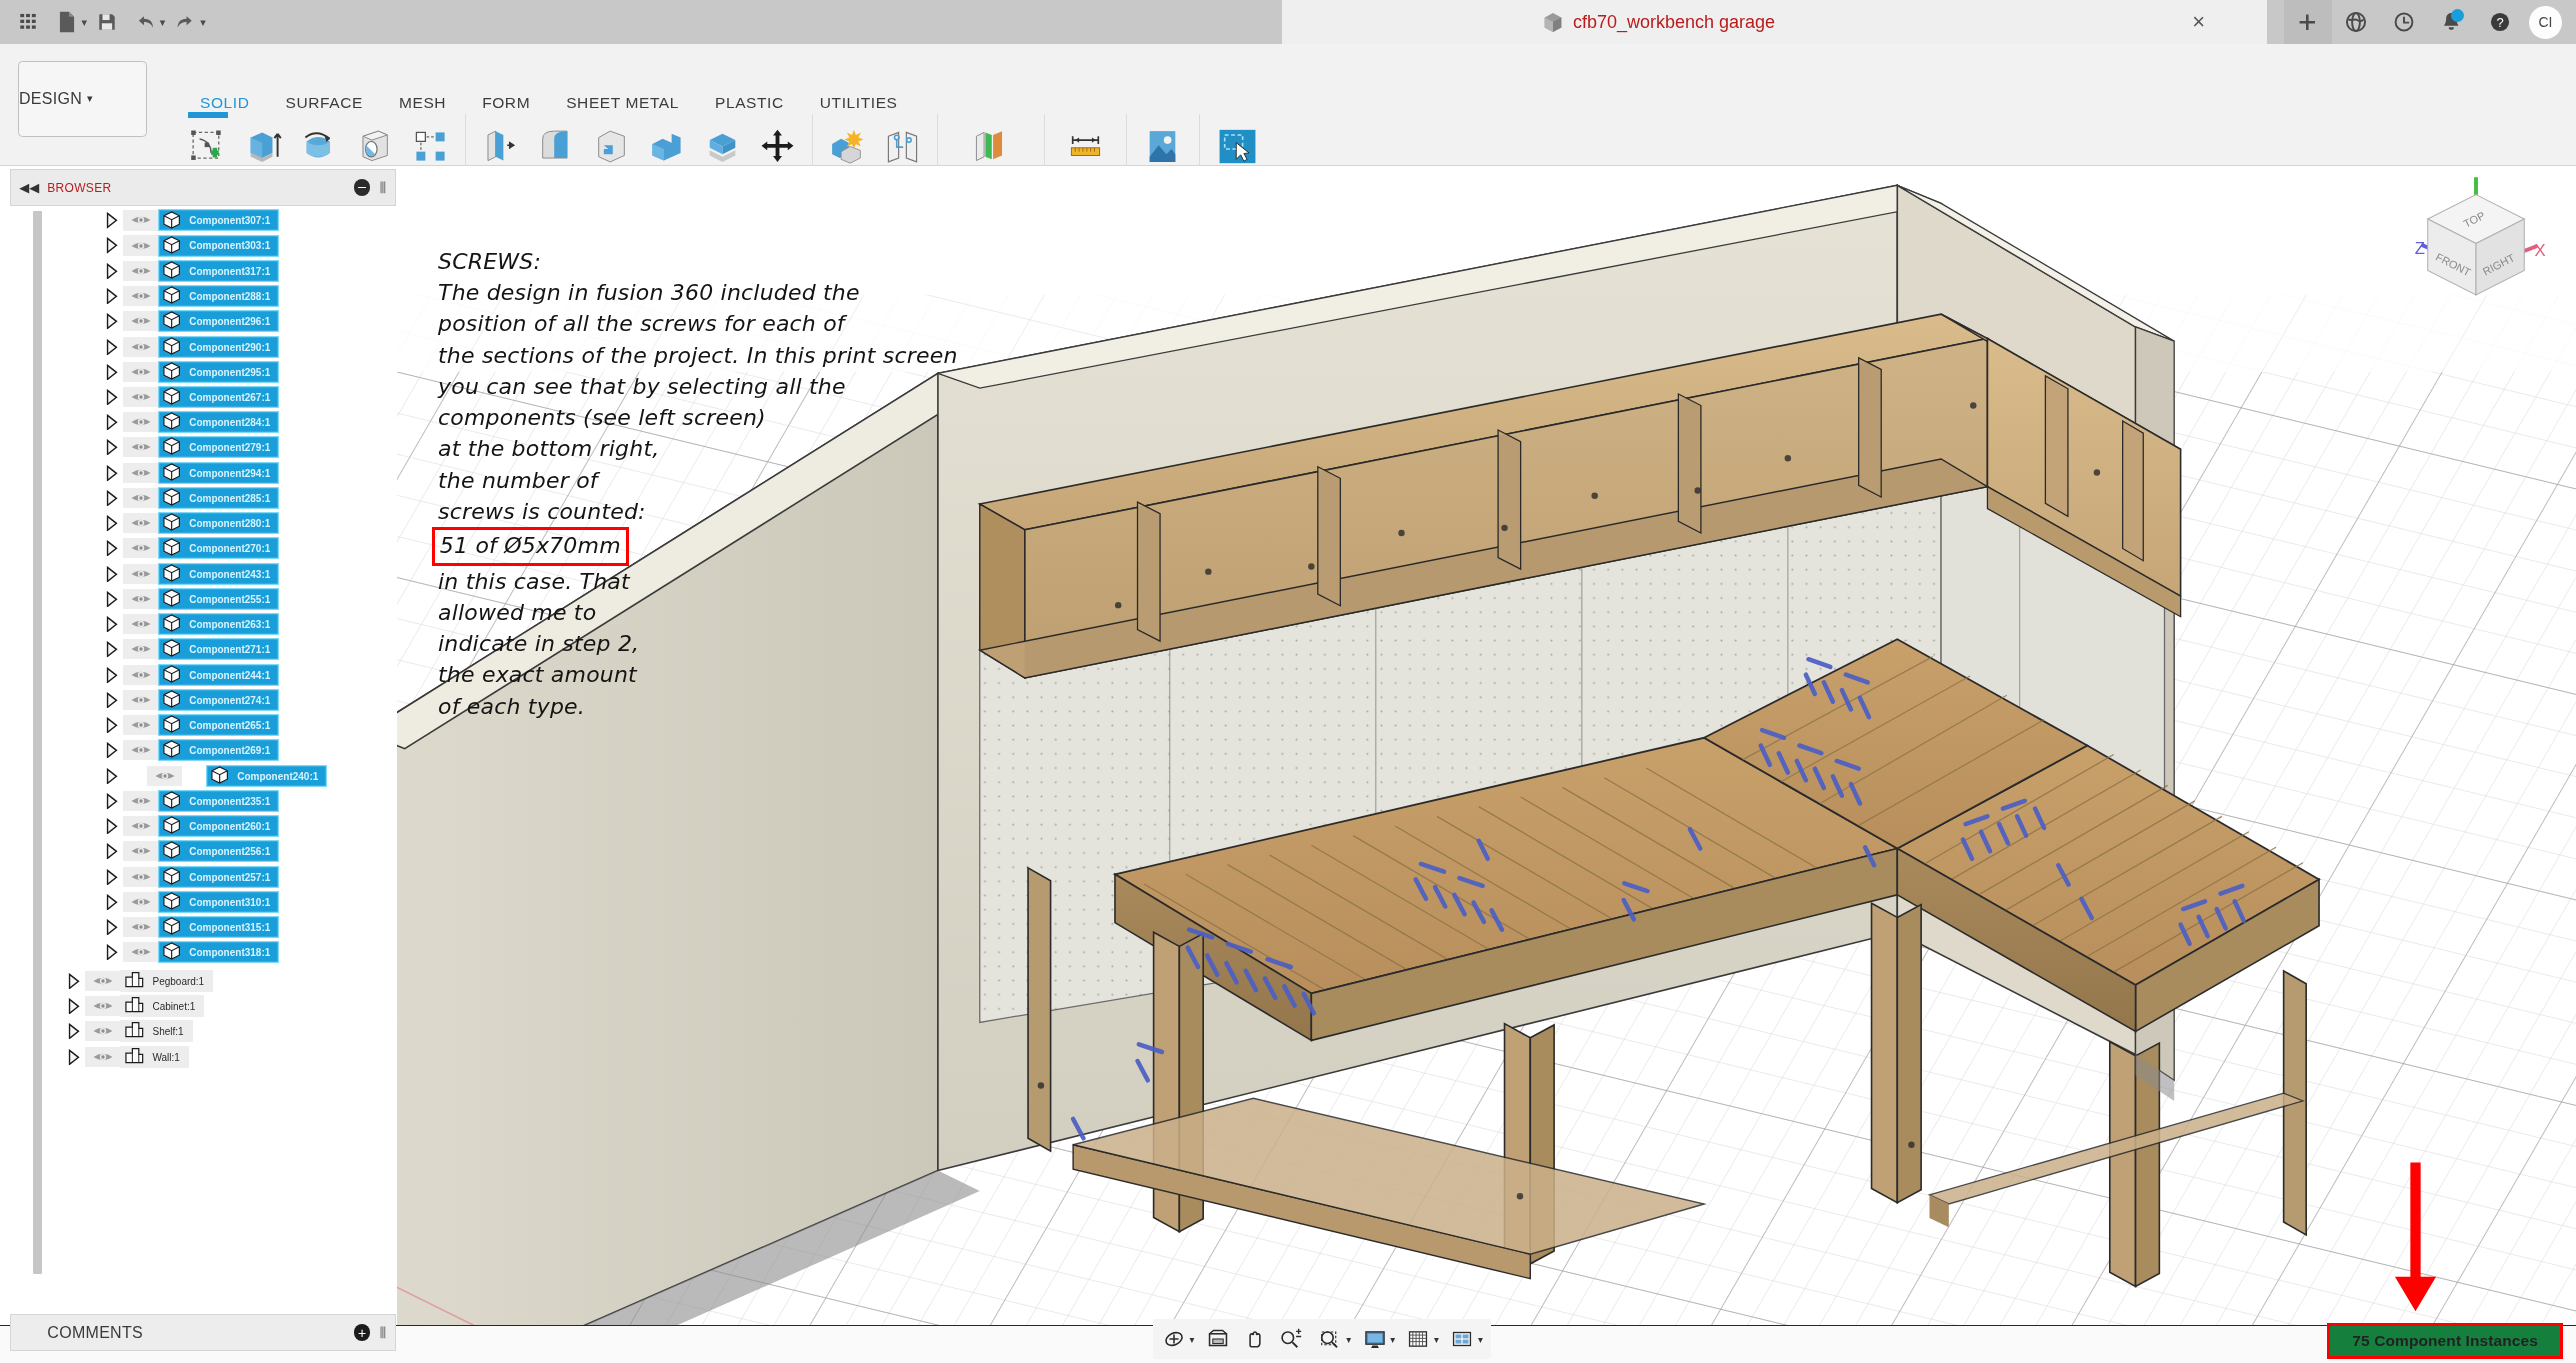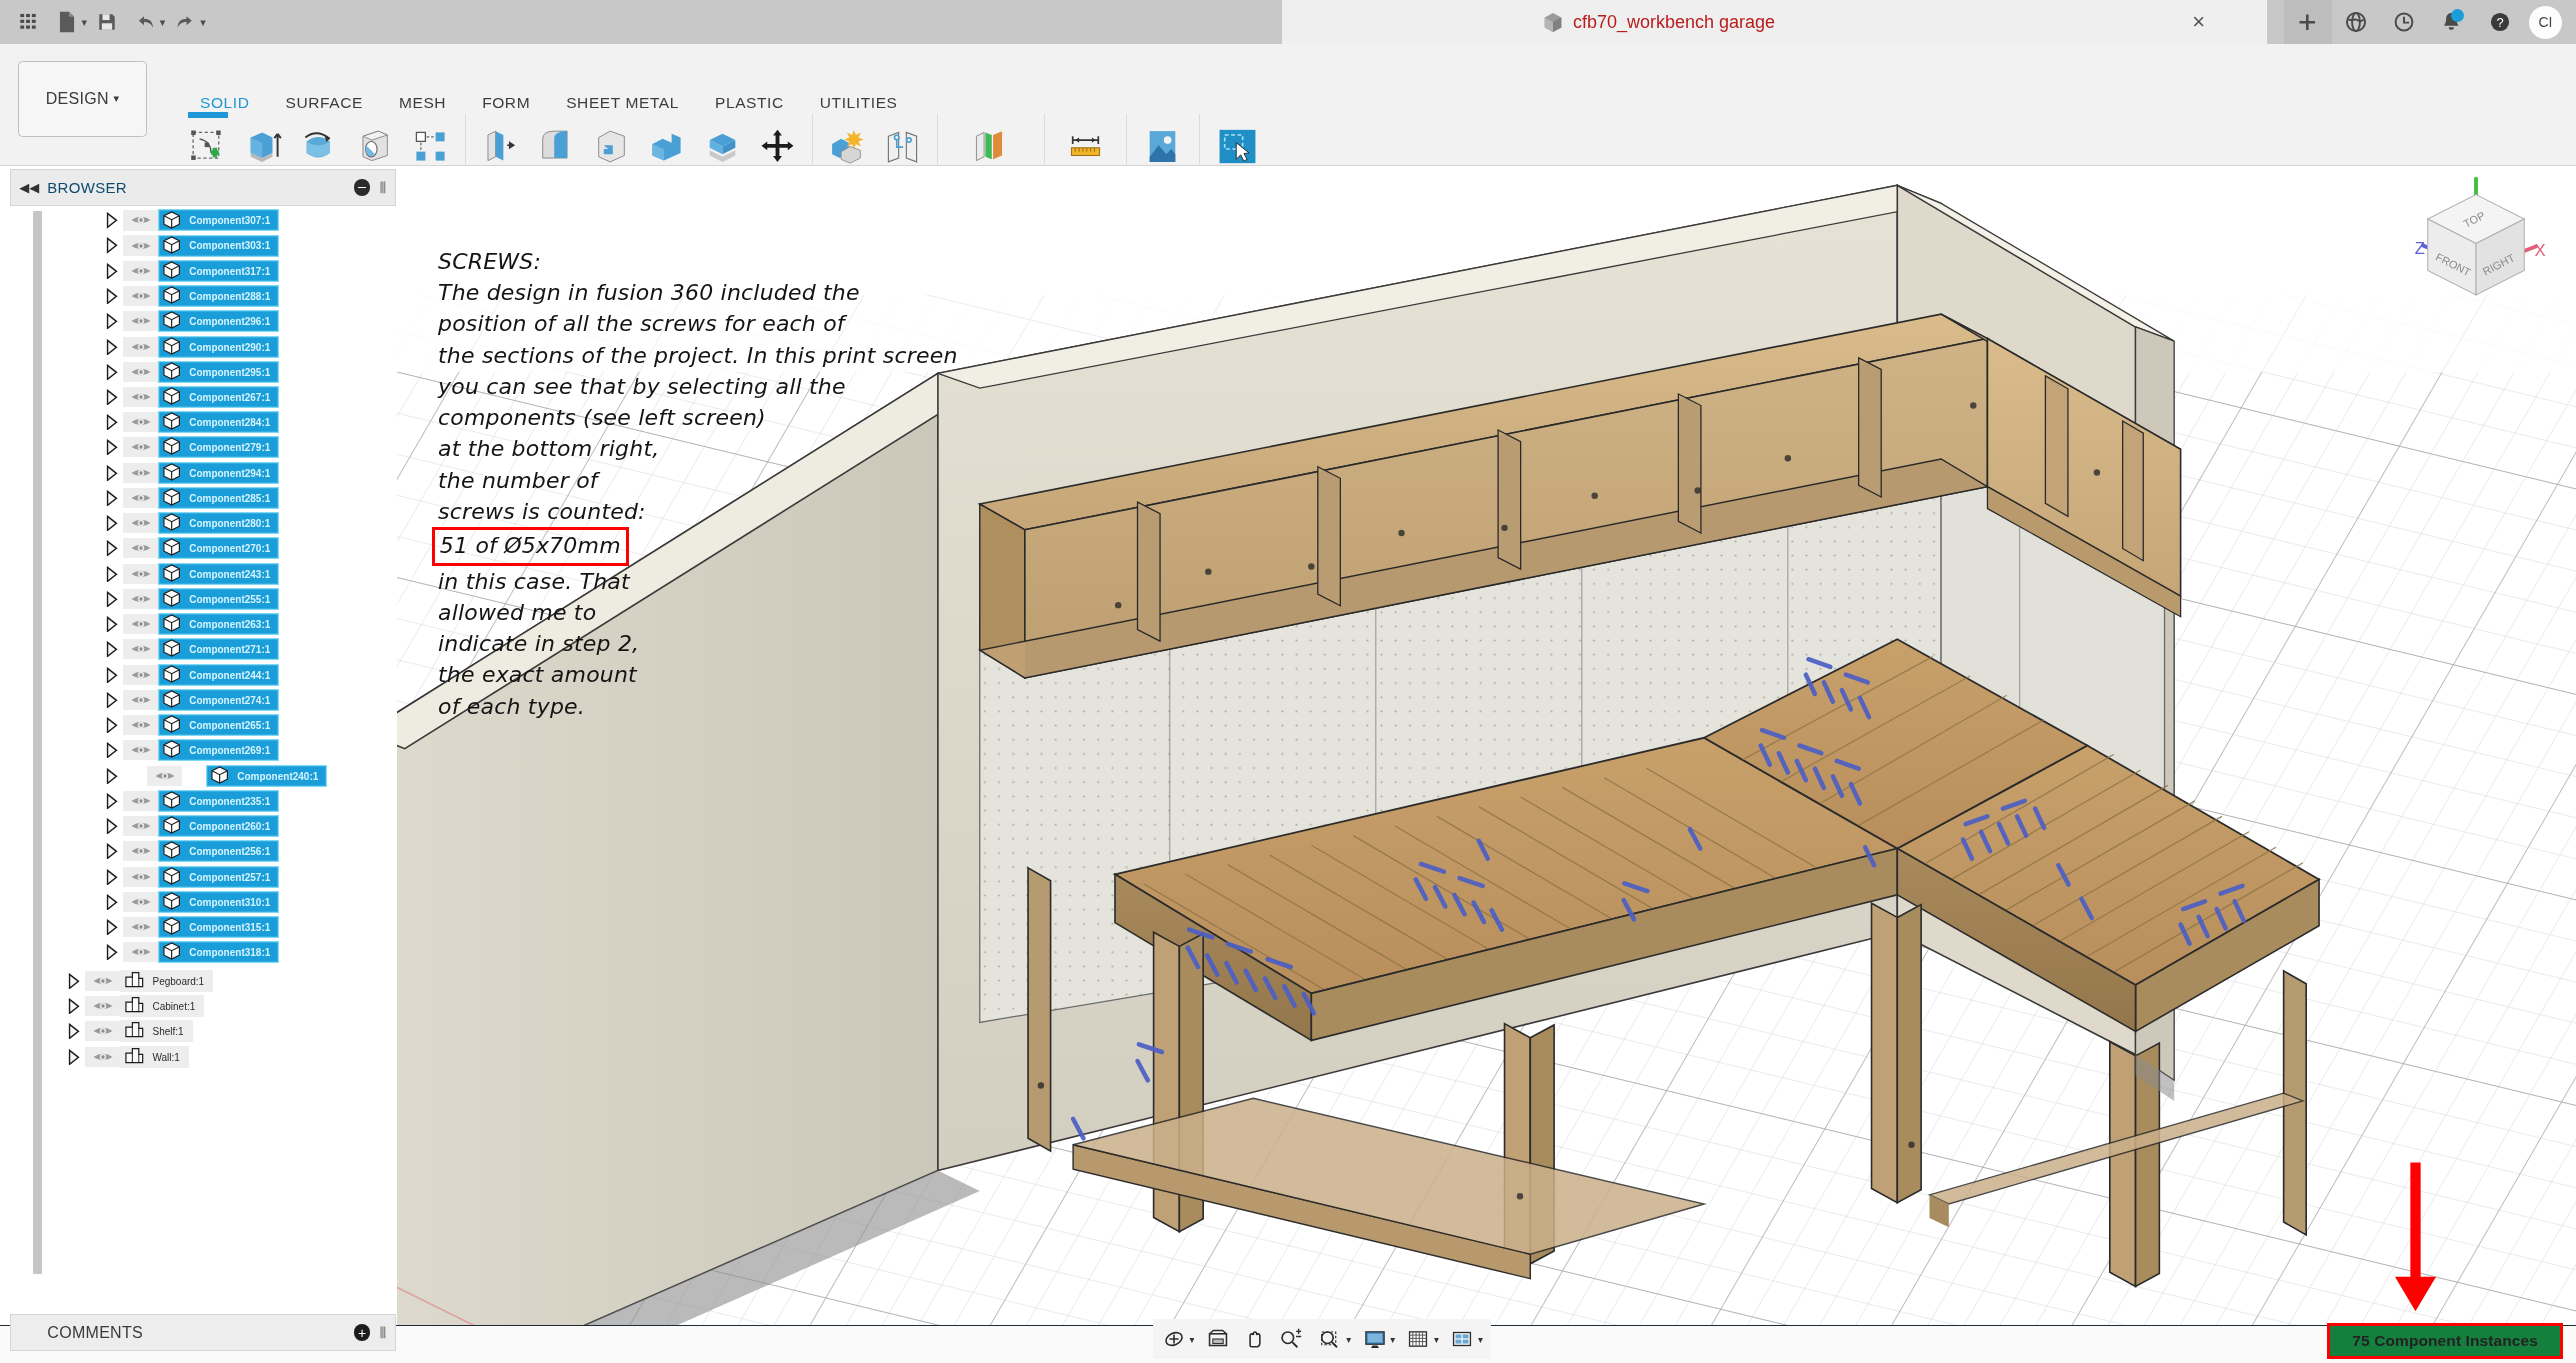--- a/index.html
+++ b/index.html
@@ -31,21 +31,21 @@
     display:flex; align-items:center; justify-content:center; font-size:14px; color:#444;
     margin-right:7.7px; margin-left:5.2px; cursor:pointer; }
   .badge-dot { position:absolute; width:13px; height:13px; border-radius:50%;
     background:#1a9ed9; right:11.6px; top:9px; }
 
   
   .ribbon { position:absolute; left:0; top:44px; width:2576px; height:122px;
     background:#f2f2f2; border-bottom:0.6px solid #d4d4d4; }
   .design-btn { position:absolute; left:18px; top:16.7px; width:129px; height:76px;
     border:0.6px solid #c0c0c0; border-radius:4.5px; background:#f6f6f6;
-    display:flex; align-items:center; justify-content:center; font-size:16px;
+    display:flex; align-items:center; justify-content:flex-start; font-size:16px;
     color:#3a3a3a; cursor:pointer; letter-spacing:0.3px; }
   .tabs { position:absolute; left:182px; top:50px; display:flex; gap:0; }
   .tab { font-size:15.5px; color:#3c3c3c; letter-spacing:0.6px; cursor:pointer;
     padding:0 18px; white-space:nowrap; }
   .tab.active { color:#2196d6; }
   .panels { position:absolute; left:174px; top:70px; display:flex; align-items:flex-start; height:97px; }
   .panel { display:flex; flex-direction:column; align-items:center; padding:0 7.7px;
     border-right:0.6px solid #dcdcdc; height:90px; }
   .panel:last-child { border-right:none; }
   .panel-icons { display:flex; align-items:flex-start; gap:2.6px; height:67px; }
@@ -54,21 +54,21 @@
   .ptool.sel::before { content:''; position:absolute; top:-1.9px; left:6.4px; width:40px; height:5.8px;
     background:#2196d6; border-radius:0.6px; }
   .panel-label { font-size:12.2px; color:#444; letter-spacing:0.4px; margin-top:1.3px;
     cursor:pointer; white-space:nowrap; }
 
   
   .browser { position:absolute; left:10.3px; top:169px; width:386px; height:37px;
     background:#ebebeb; border:0.6px solid #d5d5d5; display:flex; align-items:center; }
   .browser-collapse { width:36px; display:flex; justify-content:center; font-size:13px;
     color:#333; cursor:pointer; }
-  .browser-title { font-size:15px; color:#0c4a6e; letter-spacing:0.3px; }
+  .browser-title { font-size:12px; color:#b91c1c; letter-spacing:0.3px; }
   .browser-right { margin-left:auto; display:flex; align-items:center; gap:9px; padding-right:9px; }
   .circ-min { width:16.7px; height:16.7px; border-radius:50%; background:#2b2b2b; display:flex;
     align-items:center; justify-content:center; cursor:pointer; }
   .circ-min i { display:block; width:8.4px; height:1.9px; background:#fff; }
   .grip { font-size:15.5px; color:#666; cursor:pointer; }
 
   .tree { position:absolute; left:10.3px; top:206px; width:386px; height:1095px; }
   .tree-scroll { position:absolute; left:23px; top:5.2px; width:9px; height:1063px;
     background:#c6c6c6; border-radius:1.3px; cursor:pointer; }
   .node { position:absolute; height:26px; display:flex; align-items:center; }

